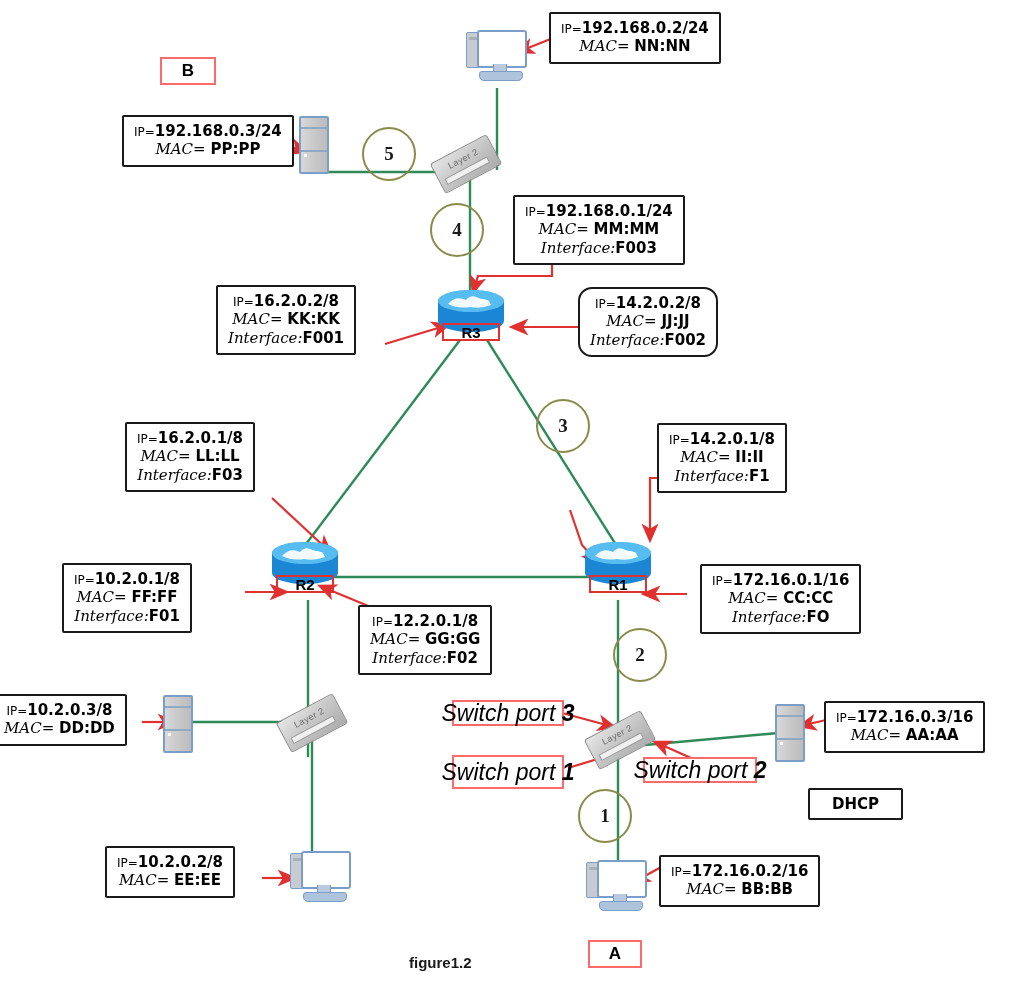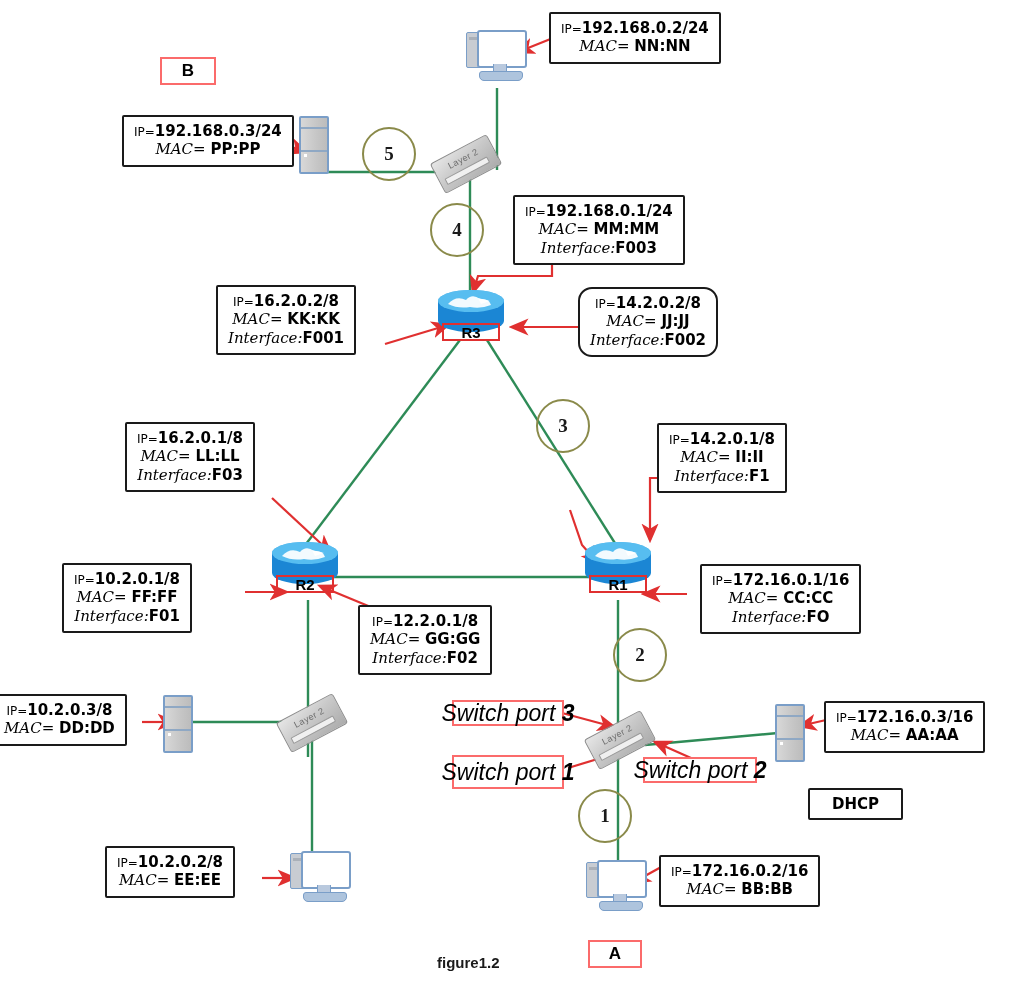--- a/index.html
+++ b/index.html
@@ -171,21 +171,20 @@
   .server .led {
     position:absolute; left:5px; width:3px; height:3px; background:#ffffff;
   }
 
   .caption {
     position: absolute;
     font-family: "Liberation Sans", sans-serif;
     font-weight: bold;
     font-size: 15px;
     color: #1a1a1a;
-    margin-left: 28px;
   }
 </style>
 </head>
 <body>
 
 <div id="canvas">
 
   <svg class="links" viewBox="0 0 1024 1005">
     <defs>
       <marker id="redarrow" markerWidth="9" markerHeight="9" refX="7.5" refY="4.5" orient="auto">

